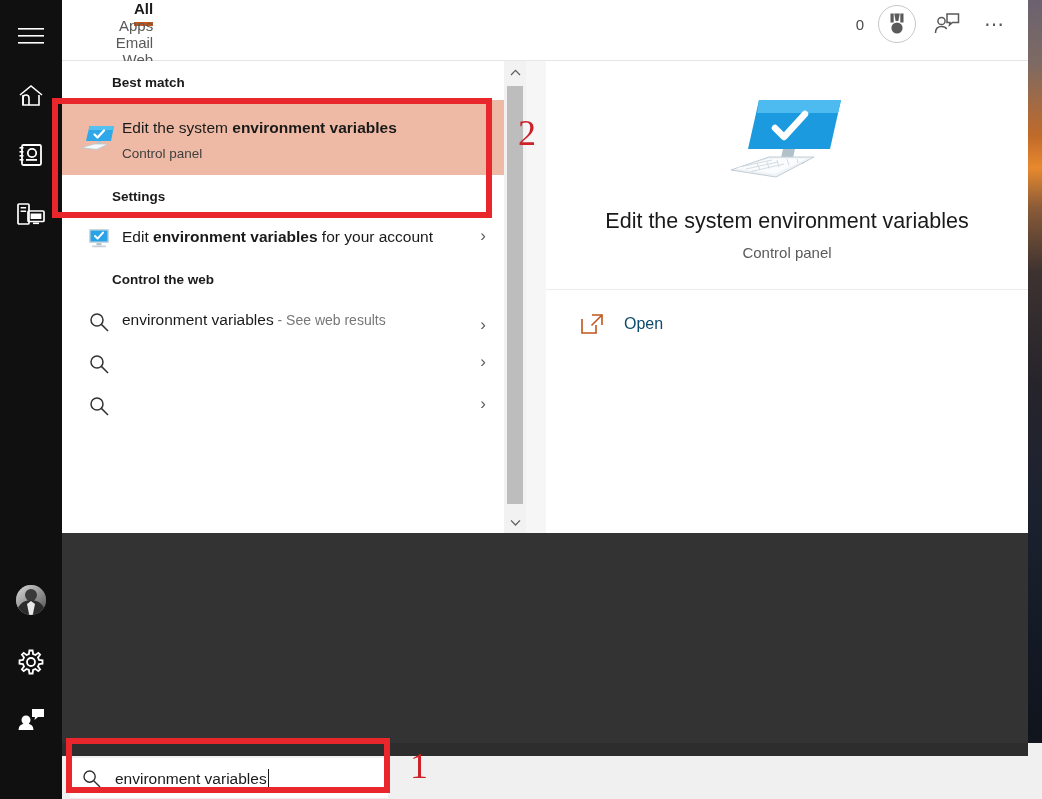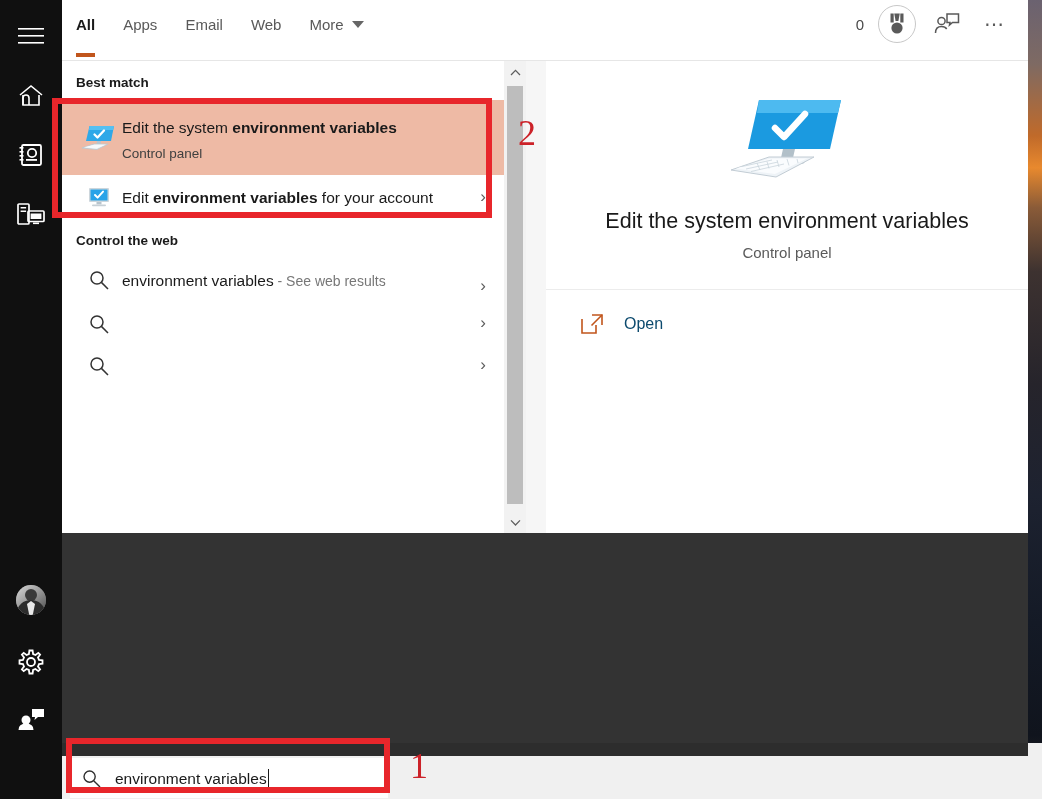--- a/index.html
+++ b/index.html
@@ -71,22 +71,24 @@
   .tabbar {
     position: relative;
     height: 61px;
     background: #ffffff;
     border-bottom: 1px solid #e6e6e6;
     display: flex;
     align-items: flex-start;
   }
   .tabs {
     display: flex;
-    align-items: center;
+    align-items: flex-end;
     height: 48px;
+    padding-left: 23px;
+    flex-direction: column;
   }
   .tab {
     position: relative;
     height: 48px;
     display: flex; align-items: center;
     padding: 0 14px;
     font-size: 15px;
     color: #595959;
     cursor: default;
     white-space: nowrap;
@@ -172,25 +174,26 @@
     width: 16px; height: 418px;
     background: #bdbdbd;
   }
 
   
   .section-head {
     font-size: 13.5px;
     font-weight: bold;
     color: #1a1a1a;
     padding: 14px 0 10px 14px;
+    margin-left: 36px;
   }
   .result-item {
     position: relative;
     display: flex;
-    align-items: flex-start;
+    align-items: flex-end;
     padding: 9px 36px 9px 14px;
     min-height: 42px;
     cursor: default;
   }
   .result-item.best {
     background: #eebaa5;
     align-items: center;
     padding: 14px 36px 14px 14px;
   }
   .ri-icon {
@@ -469,20 +472,21 @@
               <path d="M1 24 L13 20 L27 20 L16 25.5 Z" fill="#e8eef2" stroke="#b9c6cf" stroke-width="0.8"></path>
               <path d="M3 23.2 L13.5 20.8 L24.5 20.8 L15.5 24.6 Z" fill="#f6f9fb"></path>
             </svg>
           </div>
           <div class="ri-text">
             <div class="ri-title"><span>Edit the system </span><b>environment variables</b></div>
             <div class="ri-sub">Control panel</div>
           </div>
         </div>
 
+        <div class="section-head">Settings</div>
 
         <div class="result-item">
           <div class="ri-icon">
             <svg width="24" height="22" viewBox="0 0 24 22">
               <rect x="2" y="2" width="20" height="14" rx="1" fill="#cdd6dc"></rect>
               <rect x="3.5" y="3.5" width="17" height="11" fill="#29a3e8"></rect>
               <path d="M8 9 L10.6 11.6 L16 5.6" fill="none" stroke="#ffffff" stroke-width="2" stroke-linecap="round" stroke-linejoin="round"></path>
               <rect x="9.5" y="16" width="5" height="2.4" fill="#b8c4cc"></rect>
               <rect x="5" y="18.4" width="14" height="1.8" rx="0.9" fill="#c7d0d6"></rect>
             </svg>

